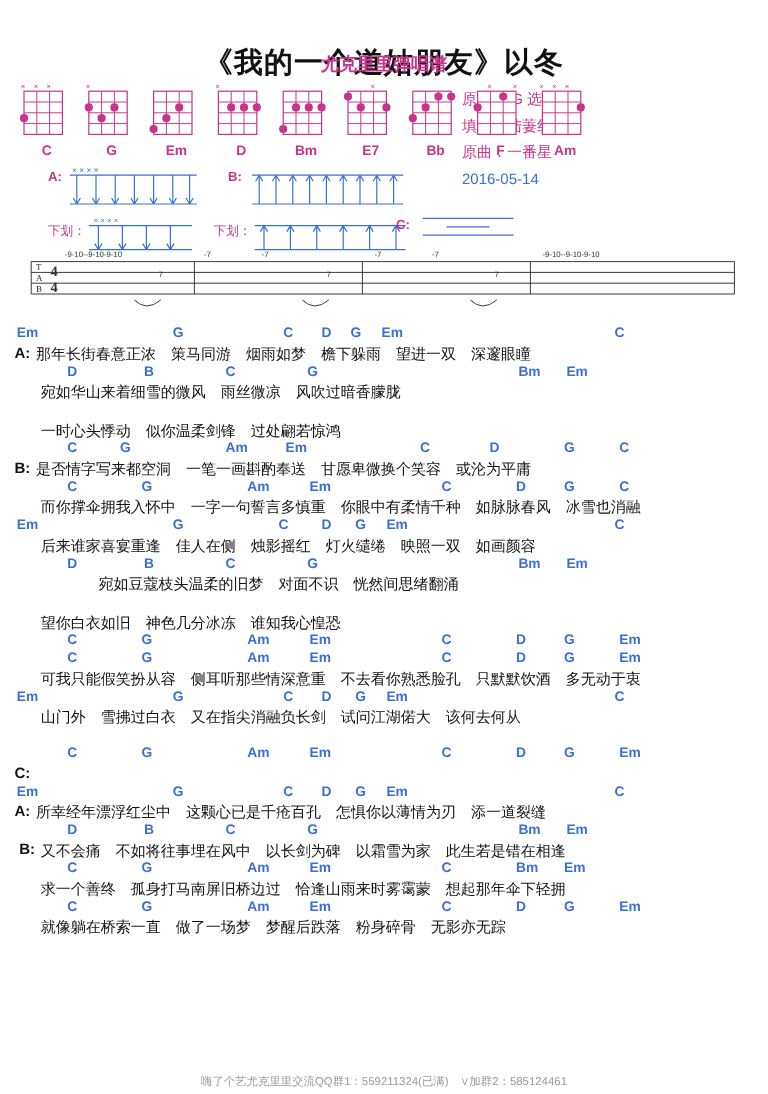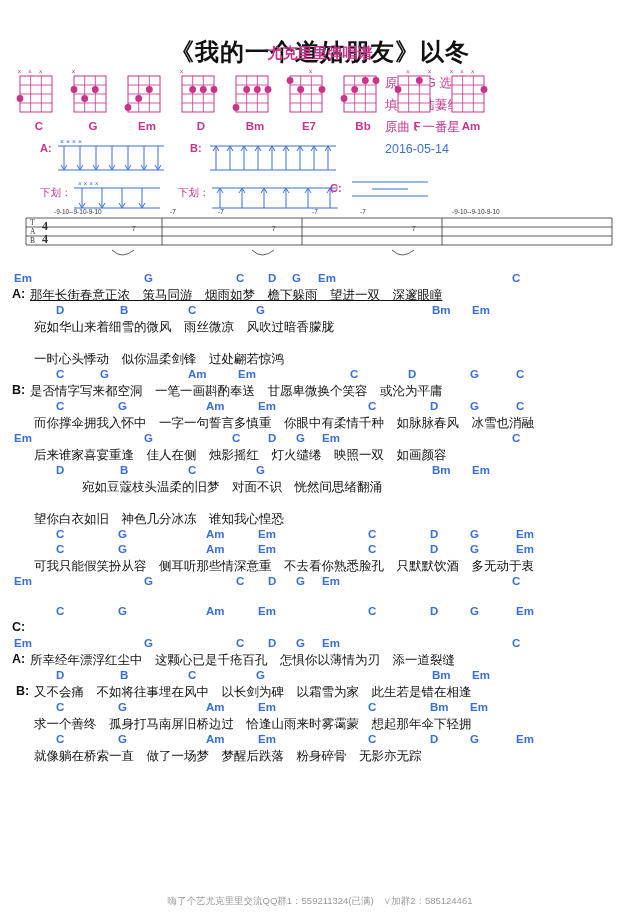--- a/index.html
+++ b/index.html
@@ -299,21 +299,21 @@
       <span class="ch" style="left: 14px;">Em</span>
       <span class="ch" style="left: 144px;">G</span>
       <span class="ch" style="left: 236px;">C</span>
       <span class="ch" style="left: 268px;">D</span>
       <span class="ch" style="left: 292px;">G</span>
       <span class="ch" style="left: 318px;">Em</span>
       <span class="ch" style="left: 512px;">C</span>
     </div>
     <div class="line">
       <span class="sec" style="left: 12px;">A:</span>
-      <span class="lyr" style="left: 30px; text-decoration: underline;">那年长街春意正浓　策马同游　烟雨如梦　檐下躲雨　望进一双　深邃眼瞳</span>
+      <span class="lyr" style="left: 30px;">那年长街春意正浓　策马同游　烟雨如梦　檐下躲雨　望进一双　深邃眼瞳</span>
     </div>
     <div class="line chordline">
       <span class="ch" style="left: 56px;">D</span>
       <span class="ch" style="left: 120px;">B</span>
       <span class="ch" style="left: 188px;">C</span>
       <span class="ch" style="left: 256px;">G</span>
       <span class="ch" style="left: 432px;">Bm</span>
       <span class="ch" style="left: 472px;">Em</span>
     </div>
     <div class="line">
@@ -402,20 +402,23 @@
     </div>
     <div class="line chordline">
       <span class="ch" style="left: 14px;">Em</span>
       <span class="ch" style="left: 144px;">G</span>
       <span class="ch" style="left: 236px;">C</span>
       <span class="ch" style="left: 268px;">D</span>
       <span class="ch" style="left: 296px;">G</span>
       <span class="ch" style="left: 322px;">Em</span>
       <span class="ch" style="left: 512px;">C</span>
     </div>
+    <div class="line">
+      <span class="lyr" style="left: 34px;">山门外　雪拂过白衣　又在指尖消融负长剑　试问江湖偌大　该何去何从</span>
+    </div>
     <div class="line chordline"></div>
     <div class="line chordline">
       <span class="ch" style="left: 56px;">C</span>
       <span class="ch" style="left: 118px;">G</span>
       <span class="ch" style="left: 206px;">Am</span>
       <span class="ch" style="left: 258px;">Em</span>
       <span class="ch" style="left: 368px;">C</span>
       <span class="ch" style="left: 430px;">D</span>
       <span class="ch" style="left: 470px;">G</span>
       <span class="ch" style="left: 516px;">Em</span>

